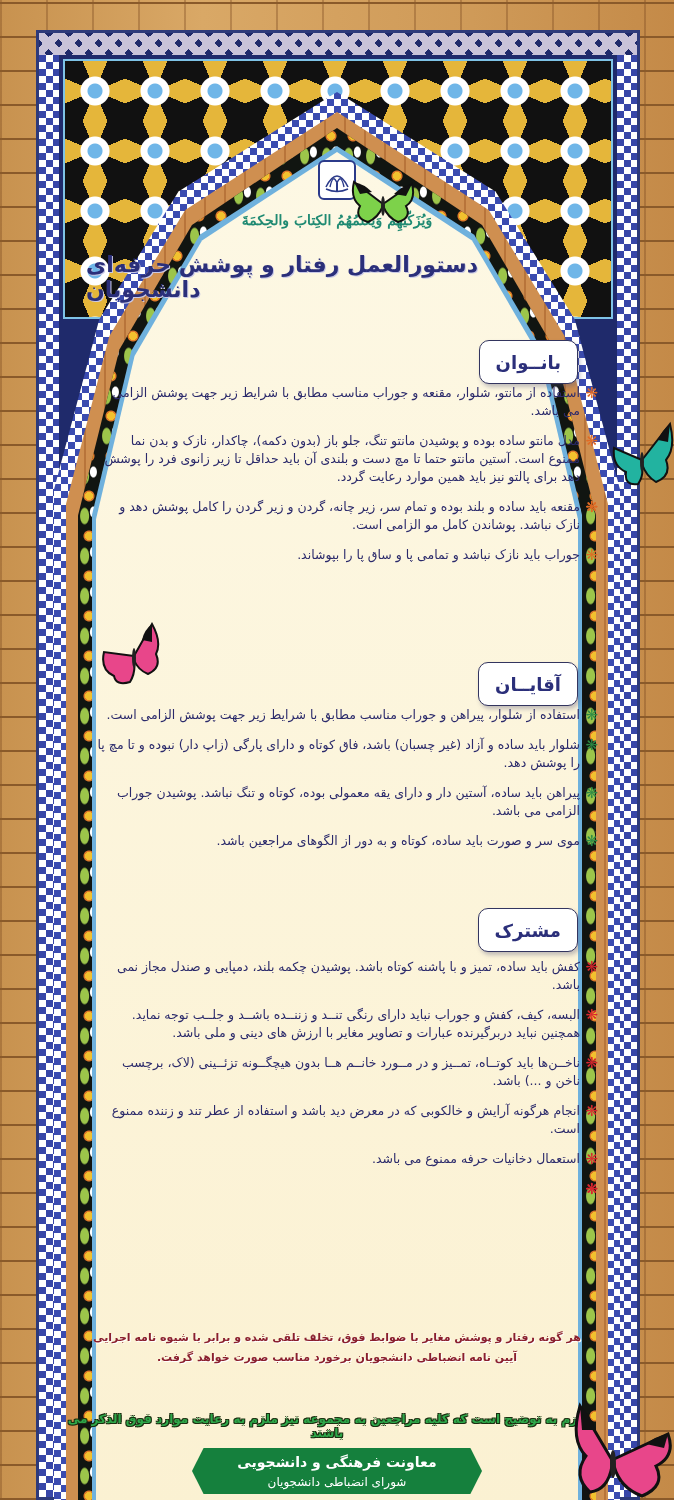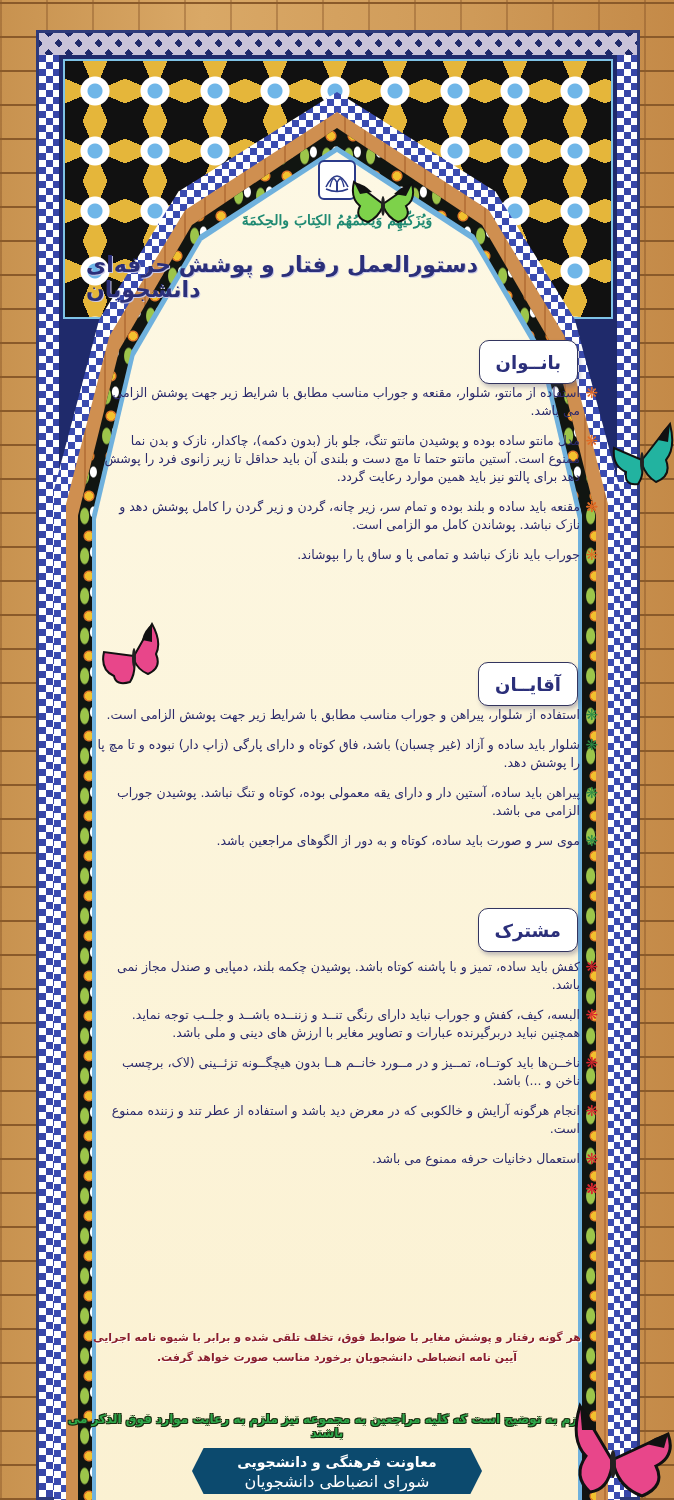--- a/index.html
+++ b/index.html
@@ -125,26 +125,26 @@
     font-weight: bold; font-size: 11px; line-height: 20px; color: #8a1f2e;
     text-shadow: 1px 1px 0 #fff;
   }
   .notice-strip {
     position: absolute; top: 1260px; left: -40px; right: -20px; text-align: center;
     font-weight: bold; font-size: 12px; color: #2ea84a;
     text-shadow: -1px -1px 0 #1b2f10, 1px -1px 0 #1b2f10, -1px 1px 0 #1b2f10, 1px 1px 0 #1b2f10;
   }
   .footer-badge {
     position: absolute; top: 1296px; left: 96px; width: 290px; height: 46px;
-    background: #0c4a6e; color: #fff; text-align: center;
+    background: #15803d; color: #fff; text-align: center;
     clip-path: polygon(4% 0, 96% 0, 100% 50%, 96% 100%, 4% 100%, 0 50%);
     border-radius: 6px;
   }
   .footer-badge .l1 { font-weight: bold; font-size: 14px; line-height: 24px; padding-top: 2px; }
-  .footer-badge .l2 { font-size: 16px; line-height: 16px; }
+  .footer-badge .l2 { font-size: 12px; line-height: 16px; }
 
   .butterfly { position: absolute; }
 </style>
 </head>
 <body>
 
 <div class="tile-frame">
   <div class="diamonds"></div>
   <div class="checker-side left"></div>
   <div class="checker-side right"></div>

